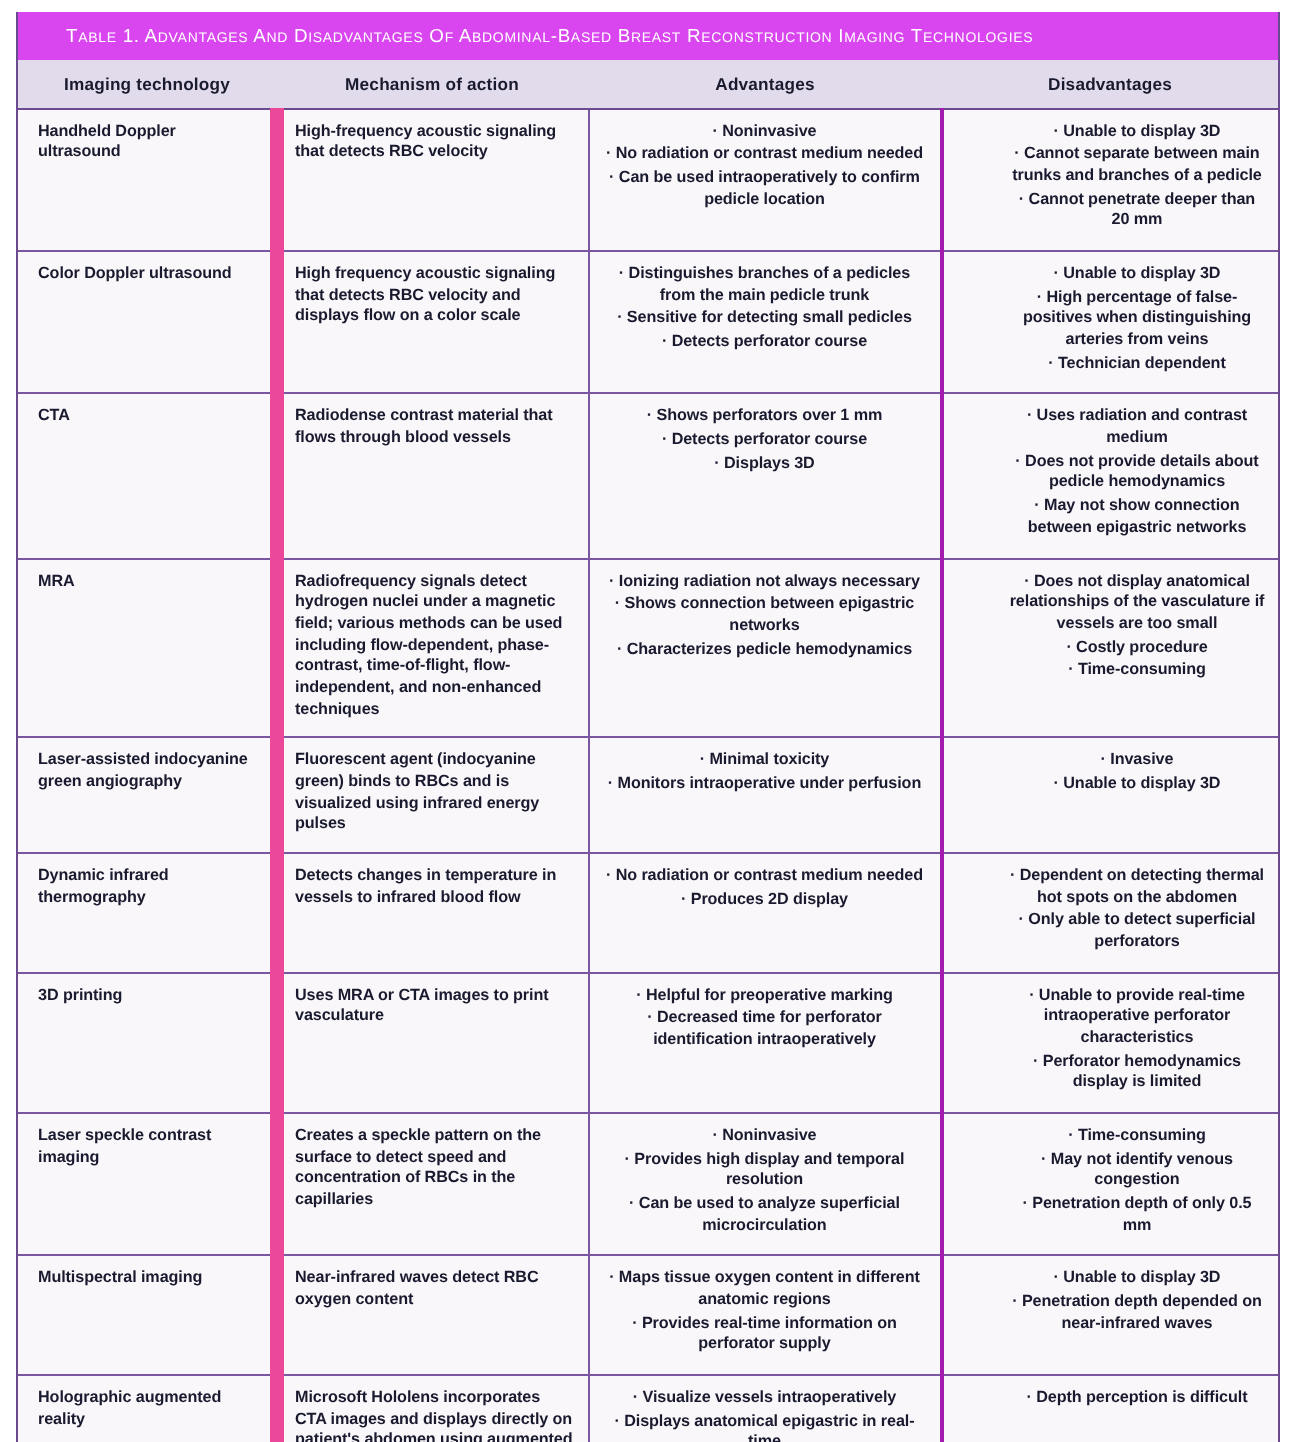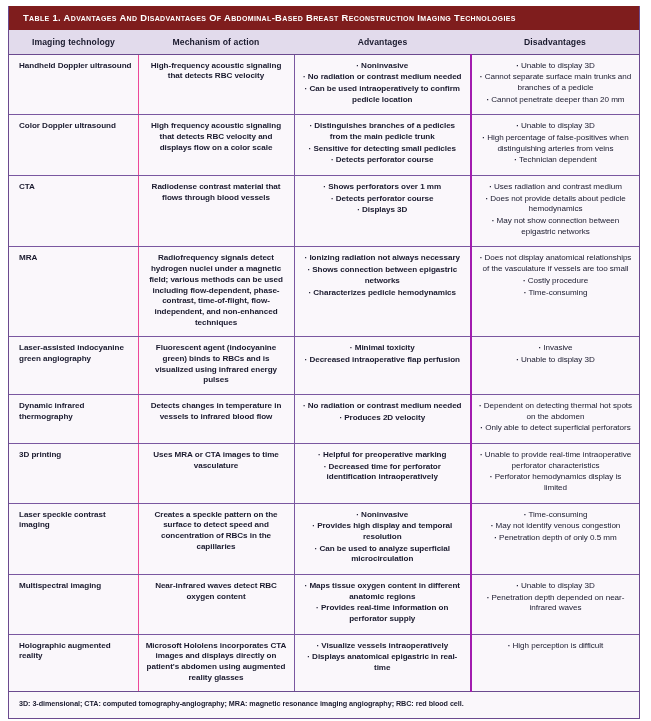--- a/index.html
+++ b/index.html
@@ -20,28 +20,28 @@
     left: 8px;
     top: 6px;
     width: 630px;
     background: #faf7fb;
     border-left: 1px solid #6b4a8f;
     border-right: 1px solid #6b4a8f;
   }
 
   
   .table-title {
-    background: #7f1d1d;
+    background: #d946ef;
     color: #ffffff;
     font-size: 9.4px;
-    font-weight: bold;
+    font-weight: normal;
     letter-spacing: 0.35px;
     font-variant: small-caps;
     text-transform: capitalize;
-    padding: 6px 0 6px 14px;
+    padding: 6px 0 6px 24px;
     line-height: 1.25;
     white-space: nowrap;
   }
 
   
   table.tbl {
     border-collapse: collapse;
     width: 630px;
     table-layout: fixed;
   }
@@ -70,35 +70,36 @@
     line-height: 1.32;
     background: #faf7fb;
     letter-spacing: -0.05px;
   }
   tbody tr:last-child td { border-bottom: 1.4px solid #6b4a8f; }
 
   td.tech {
     font-weight: bold;
     text-align: left;
     padding-left: 10px;
-    border-right: 1px solid #ec4899;
+    border-right: 7px solid #ec4899;
   }
   td.mech {
     font-weight: bold;
-    text-align: center;
+    text-align: left;
     border-right: 1px solid #7a57a0;
   }
   td.adv {
     text-align: center;
     font-weight: bold;
     border-right: 2px solid #a21caf;
   }
   td.dis {
     text-align: center;
-    font-weight: normal;
+    font-weight: bold;
+    padding-left: 32px;
   }
 
   ul.bullets {
     list-style: none;
     margin: 0;
     padding: 0;
   }
   ul.bullets li {
     margin: 0 0 1px 0;
     padding: 0;
@@ -149,21 +150,21 @@
           <td class="adv">
             <ul class="bullets">
               <li>Noninvasive</li>
               <li>No radiation or contrast medium needed</li>
               <li>Can be used intraoperatively to confirm pedicle location</li>
             </ul>
           </td>
           <td class="dis">
             <ul class="bullets">
               <li>Unable to display 3D</li>
-              <li>Cannot separate surface main trunks and branches of a pedicle</li>
+              <li>Cannot separate between main trunks and branches of a pedicle</li>
               <li>Cannot penetrate deeper than 20 mm</li>
             </ul>
           </td>
         </tr>
         <tr>
           <td class="tech">Color Doppler ultrasound</td>
           <td class="mech">High frequency acoustic signaling that detects RBC velocity and displays flow on a color scale</td>
           <td class="adv">
             <ul class="bullets">
               <li>Distinguishes branches of a pedicles from the main pedicle trunk</li>
@@ -214,49 +215,49 @@
               <li>Time-consuming</li>
             </ul>
           </td>
         </tr>
         <tr>
           <td class="tech">Laser-assisted indocyanine green angiography</td>
           <td class="mech">Fluorescent agent (indocyanine green) binds to RBCs and is visualized using infrared energy pulses</td>
           <td class="adv">
             <ul class="bullets">
               <li>Minimal toxicity</li>
-              <li>Decreased intraoperative flap perfusion</li>
+              <li>Monitors intraoperative under perfusion</li>
             </ul>
           </td>
           <td class="dis">
             <ul class="bullets">
               <li>Invasive</li>
               <li>Unable to display 3D</li>
             </ul>
           </td>
         </tr>
         <tr>
           <td class="tech">Dynamic infrared thermography</td>
           <td class="mech">Detects changes in temperature in vessels to infrared blood flow</td>
           <td class="adv">
             <ul class="bullets">
               <li>No radiation or contrast medium needed</li>
-              <li>Produces 2D velocity</li>
+              <li>Produces 2D display</li>
             </ul>
           </td>
           <td class="dis">
             <ul class="bullets">
               <li>Dependent on detecting thermal hot spots on the abdomen</li>
               <li>Only able to detect superficial perforators</li>
             </ul>
           </td>
         </tr>
         <tr>
           <td class="tech">3D printing</td>
-          <td class="mech">Uses MRA or CTA images to time vasculature</td>
+          <td class="mech">Uses MRA or CTA images to print vasculature</td>
           <td class="adv">
             <ul class="bullets">
               <li>Helpful for preoperative marking</li>
               <li>Decreased time for perforator identification intraoperatively</li>
             </ul>
           </td>
           <td class="dis">
             <ul class="bullets">
               <li>Unable to provide real-time intraoperative perforator characteristics</li>
               <li>Perforator hemodynamics display is limited</li>
@@ -301,21 +302,21 @@
           <td class="tech">Holographic augmented reality</td>
           <td class="mech">Microsoft Hololens incorporates CTA images and displays directly on patient's abdomen using augmented reality glasses</td>
           <td class="adv">
             <ul class="bullets">
               <li>Visualize vessels intraoperatively</li>
               <li>Displays anatomical epigastric in real-time</li>
             </ul>
           </td>
           <td class="dis">
             <ul class="bullets">
-              <li>High perception is difficult</li>
+              <li>Depth perception is difficult</li>
             </ul>
           </td>
         </tr>
       </tbody>
   </table>
 
   <div class="footnote">3D: 3-dimensional; CTA: computed tomography-angiography; MRA: magnetic resonance imaging angiography; RBC: red blood cell.</div>
 </div>
 
 </body></html>

